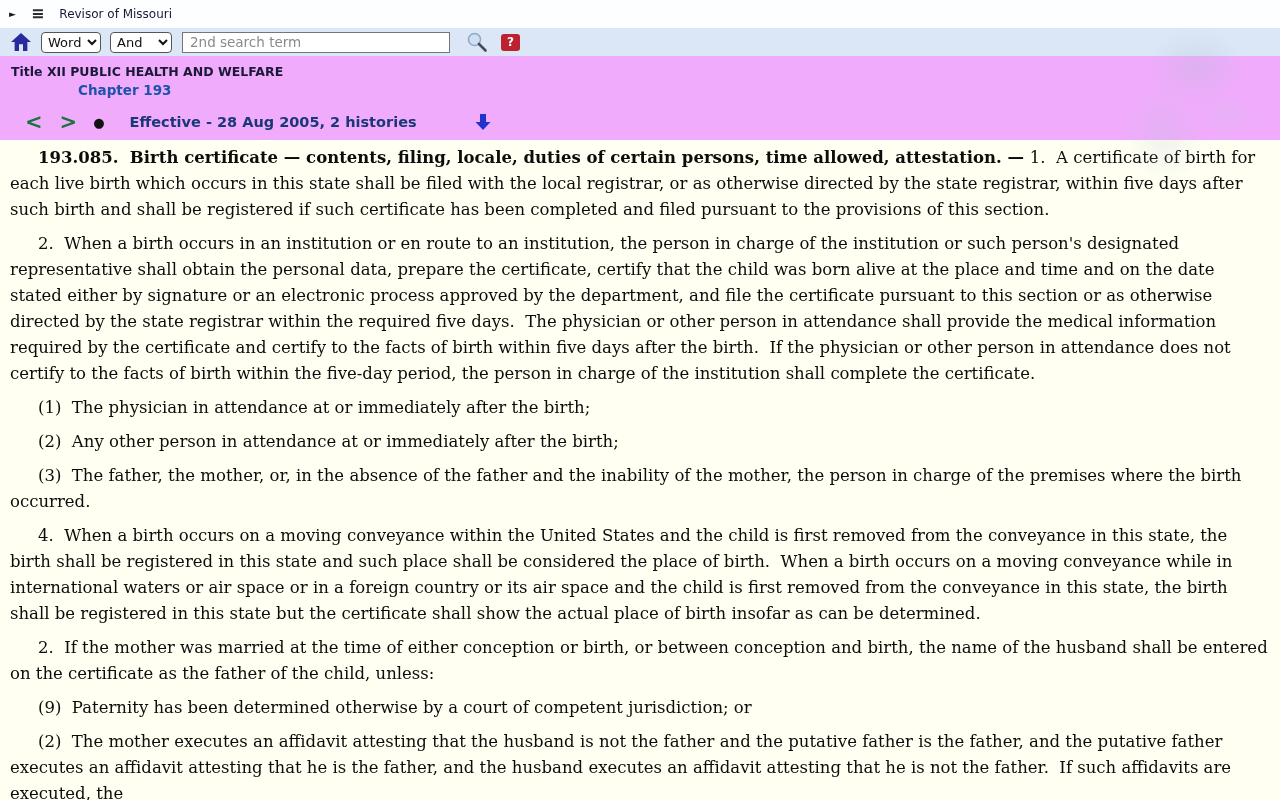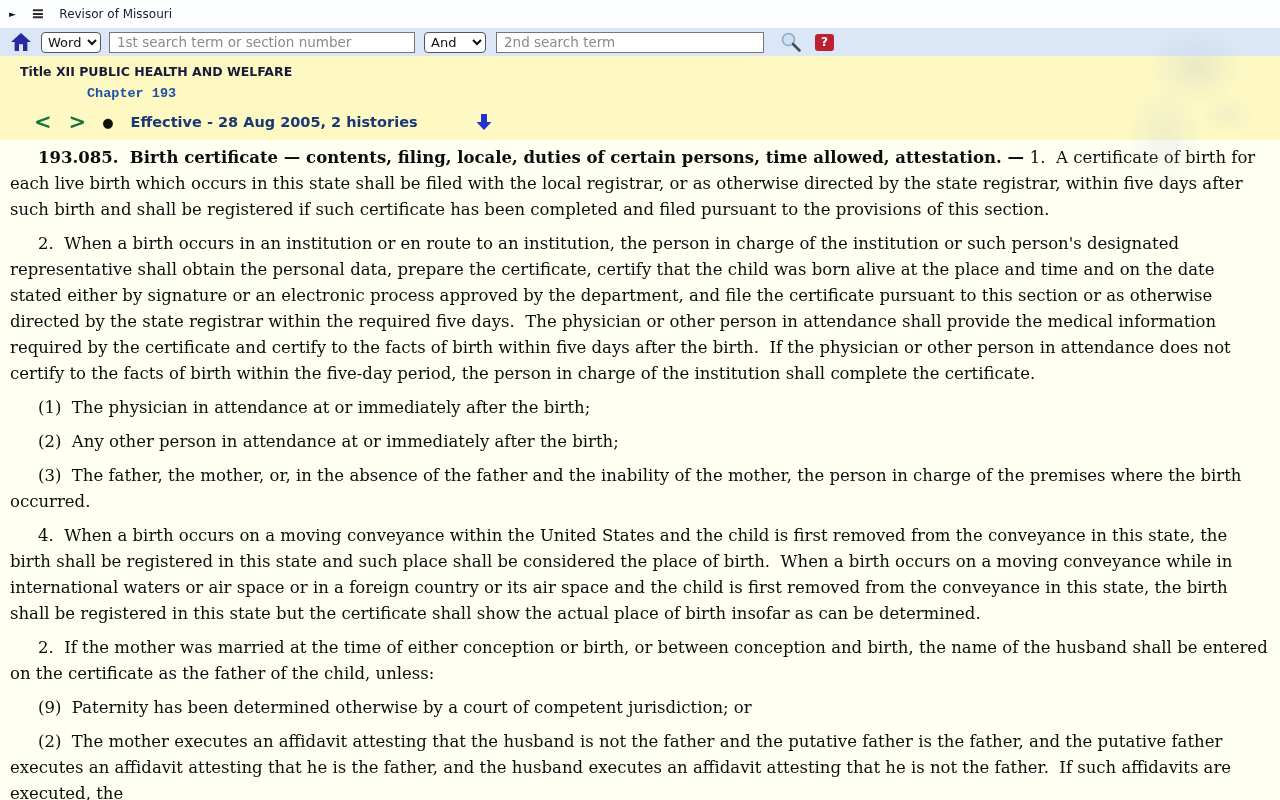--- a/index.html
+++ b/index.html
@@ -40,36 +40,36 @@
   .input-1{width:306px;margin-left:8px;}
   .input-2{width:268px;margin-left:10px;}
   .search-glass{margin-left:15px;cursor:pointer;display:block;}
   .help-badge{
     margin-left:13px;width:19px;height:17px;background:var(--help-red);border-radius:3px;
     color:#fff;font-size:12px;font-weight:bold;display:flex;align-items:center;justify-content:center;
     cursor:pointer;
   }
 
   
-  .doc-header{position:relative;background:#fef9c3;padding:5px 0 0 12px;}
+  .doc-header{position:relative;background:#f0abfc;padding:5px 0 0 3px;}
   .watermark{
     position:absolute;right:0;top:-56px;width:210px;height:190px;pointer-events:none;
     background:
       radial-gradient(ellipse 70px 55px at 60% 35%, rgba(175,190,210,0.28), transparent 70%),
       radial-gradient(ellipse 55px 70px at 45% 70%, rgba(185,198,214,0.22), transparent 72%),
       radial-gradient(ellipse 40px 30px at 75% 60%, rgba(190,200,215,0.18), transparent 75%);
   }
   .title-line{font-size:12.5px;font-weight:bold;color:var(--header-text);padding-left:8px;height:21px;display:flex;align-items:center;}
-  .chapter-line{height:22px;display:flex;align-items:center;font-family:Liberation Mono, monospace;}
+  .chapter-line{height:22px;display:flex;}
   .chapter-link{margin-left:75px;font-size:13.5px;font-weight:bold;color:var(--chapter-blue);text-decoration:none;cursor:pointer;}
   .nav-row{height:36px;display:flex;align-items:center;padding-left:22px;}
   .nav-arrow{font-size:21px;font-weight:bold;color:var(--green-arrow);cursor:pointer;line-height:1;}
   .nav-next{margin-left:17px;}
   .nav-bullet{margin-left:16px;font-size:13px;color:#111;line-height:1;}
-  .effective-link{margin-left:17px;font-size:14.5px;font-weight:bold;color:var(--effective-blue);text-decoration:none;cursor:pointer;}
+  .effective-link{margin-left:25px;font-size:14.5px;font-weight:bold;color:var(--effective-blue);text-decoration:none;cursor:pointer;}
   .down-arrow{margin-left:57px;cursor:pointer;display:block;}
 
   
   .statute-body{
     background:var(--body-bg);min-height:667px;padding:5px 10px 0 10px;
     font-family:"DejaVu Serif","Liberation Serif",serif;font-size:16.5px;line-height:26px;color:#0c0c0c;
   }
   .statute-p{text-indent:28px;margin-top:8px;white-space:pre-wrap;}
   .statute-p:first-child{margin-top:0;}
   .statute-p b{font-weight:bold;}
@@ -83,21 +83,20 @@
   <span class="app-title">Revisor of Missouri</span>
 </div>
 
 <div class="searchbar">
   <svg class="home-icon" viewBox="0 0 24 22">
     <path d="M12 1 L23 11 L19 11 L19 21 L14.2 21 L14.2 13.5 L9.8 13.5 L9.8 21 L5 21 L5 11 L1 11 Z" fill="#2a2aa0"></path>
   </svg>
   <select class="sel-words">
     <option>Words</option>
   </select>
-  <input class="input-1" type="text" placeholder="1st search term or section number" style="">
   <select class="sel-and">
     <option>And</option>
   </select>
   <input class="input-2" type="text" placeholder="2nd search term" style="">
   <svg class="search-glass" width="23" height="22" viewBox="0 0 23 22">
     <circle cx="9.5" cy="8.5" r="6" fill="#cfe0f2" stroke="#90a9c9" stroke-width="1.6"></circle>
     <line x1="14" y1="13" x2="20.5" y2="19.5" stroke="#4a4a55" stroke-width="2.6" stroke-linecap="round"></line>
   </svg>
   <div class="help-badge">
     <span>?</span>

